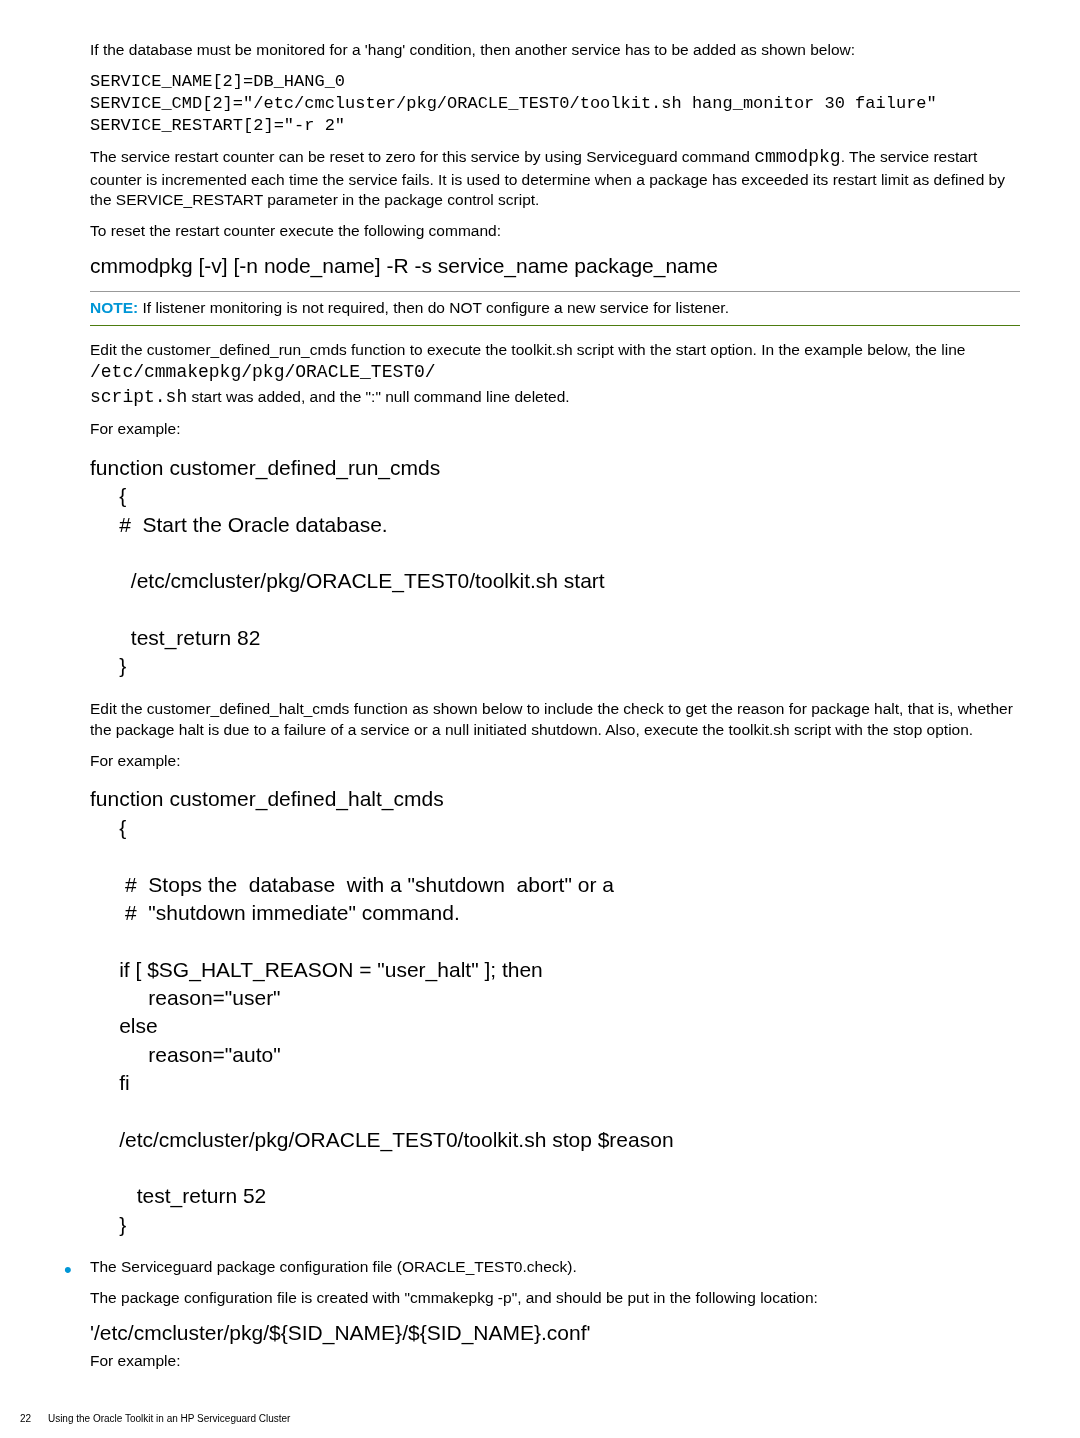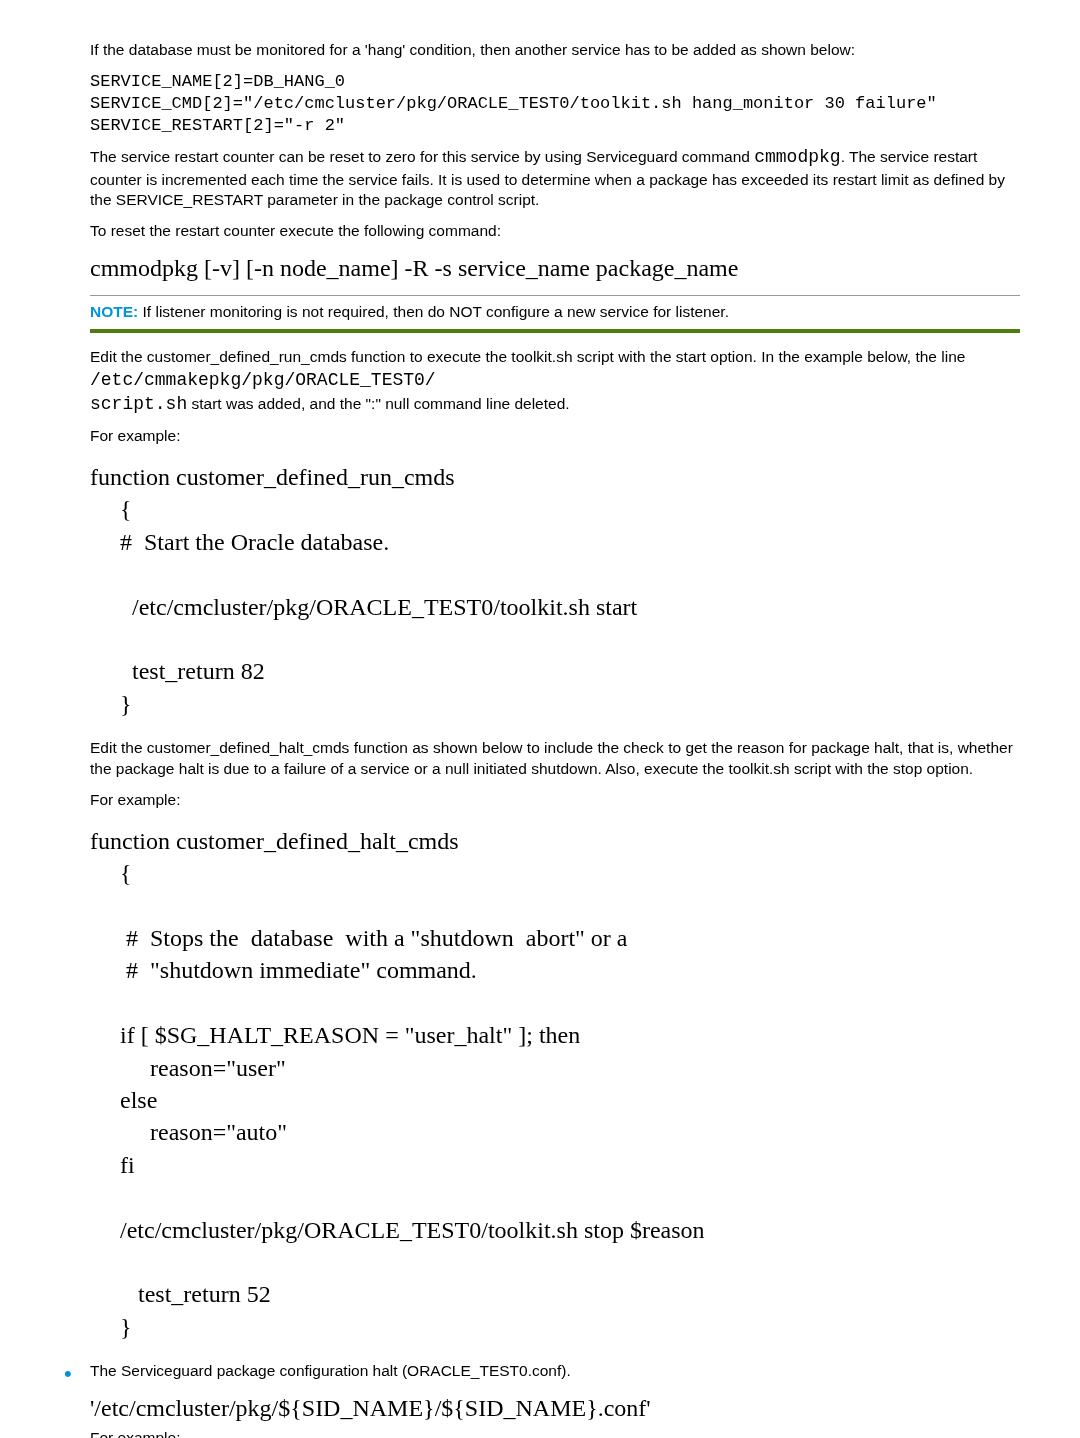--- a/index.html
+++ b/index.html
@@ -17,33 +17,33 @@
     margin-bottom: 10px;
   }
   .code-block {
     font-family: "Courier New", Courier, monospace;
     white-space: pre;
     margin: 6px 0 8px 0;
     font-size: 17px;
     line-height: 1.3;
   }
   .code-block-large {
-    font-family: Liberation Serif, serif;
+    font-family: Liberation Sans, sans-serif;
     white-space: pre;
     margin: 14px 0 18px 0;
-    font-size: 24px;
+    font-size: 21px;
     line-height: 1.35;
   }
   .mono-inline {
     font-family: "Courier New", Courier, monospace;
     font-size: 18px;
   }
   .note-block {
     border-top: 1px solid #999;
-    border-bottom: 4px solid #4d7c0f;
+    border-bottom: 1px solid #4d7c0f;
     padding: 6px 0;
     margin: 10px 0 14px 0;
   }
   .note-label {
     color: #0096d6;
     font-weight: bold;
     display: inline;
   }
   .bullet {
     color: #0096d6;
@@ -127,21 +127,22 @@
      fi
 
      /etc/cmcluster/pkg/ORACLE_TEST0/toolkit.sh stop $reason
 
         test_return 52
      }</div>
 
 <div class="bullet-row">
   <div class="bullet-col"><span class="bullet">•</span></div>
   <div style="flex:1;">
-    <div class="para">The Serviceguard package configuration halt (ORACLE_TEST0.conf).</div>
+    <div class="para">The Serviceguard package configuration file (ORACLE_TEST0.check).</div>
+    <div class="para">The package configuration file is created with "cmmakepkg -p", and should be put in the following location:</div>
     <div class="code-block-large" style="margin:2px 0 4px 0;">'/etc/cmcluster/pkg/${SID_NAME}/${SID_NAME}.conf'</div>
     <div class="para">For example:</div>
   </div>
 </div>
 
 <div class="footer">
   <span class="pagenum">22</span>
   <span>Using the Oracle Toolkit in an HP Serviceguard Cluster</span>
 </div>
 

